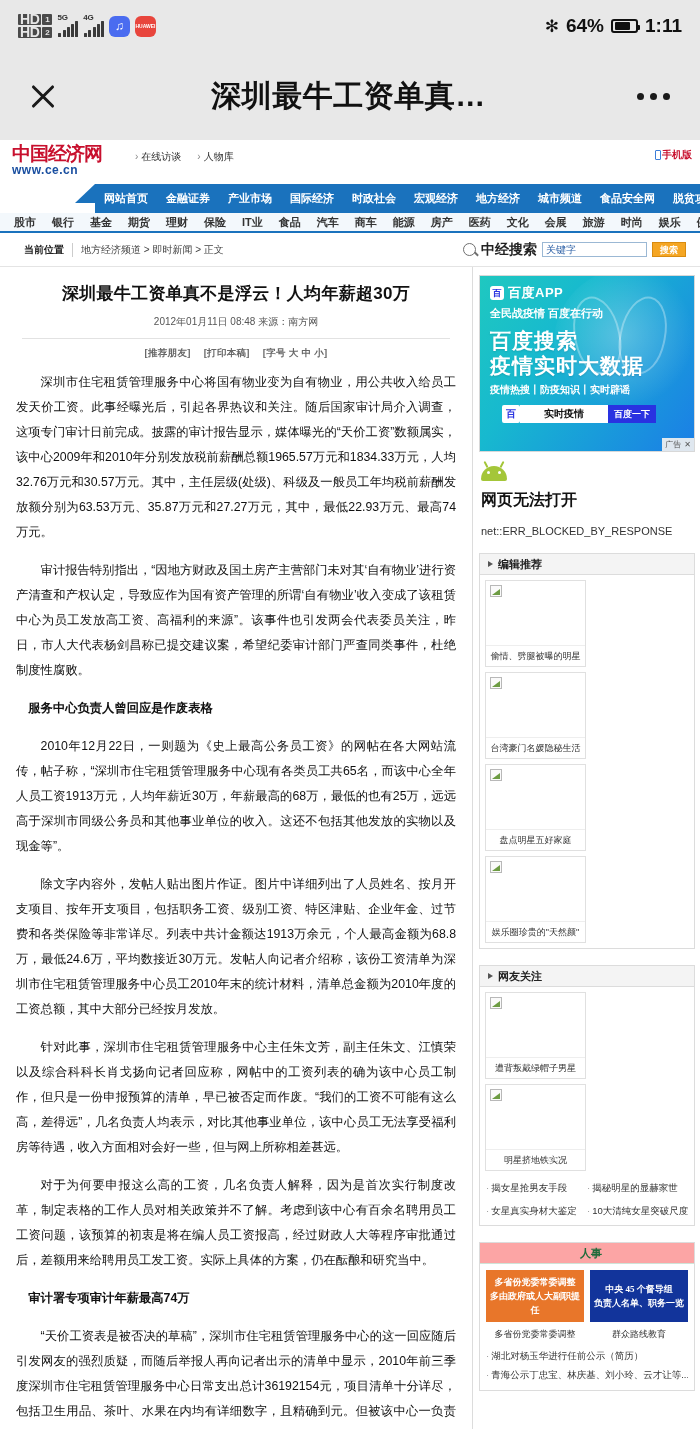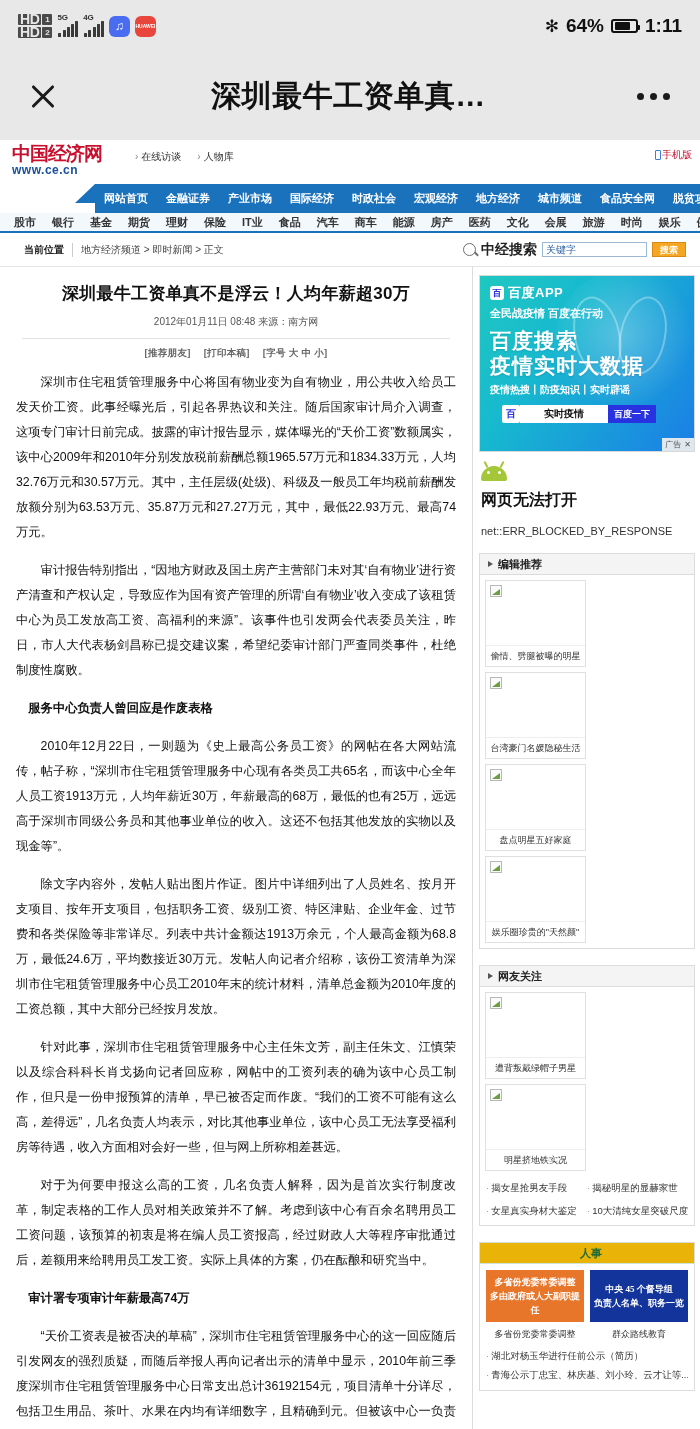--- a/index.html
+++ b/index.html
@@ -93,21 +93,21 @@
   }
   .logo-url {
     font-family:"Liberation Sans", sans-serif; font-weight:bold; font-size:12px; color:#1a4fa0;
     letter-spacing:.5px; line-height:13px;
   }
   .top-links {
     display:flex; gap:16px; font-size:10px; color:#333; padding-top:10px;
   }
   .top-links span::before { content:'›'; color:#888; margin-right:3px; }
   .mobile-link {
-    position:absolute; right:8px; top:8px; font-size:10px; color:#c8102e; font-weight:normal;
+    position:absolute; right:8px; top:8px; font-size:10px; color:#c8102e; font-weight:bold;
     display:flex; align-items:center; gap:1px;
   }
   .mob-ico { width:6px; height:10px; border:1px solid #3b7dd8; border-radius:1px; display:inline-block;}
 
   .nav-main {
     background:#1a72bd; height:29px; display:flex; align-items:center;
     margin-left:95px; position:relative;
   }
   .nav-main::before {
     content:''; position:absolute; left:-20px; top:0; width:0; height:0;
@@ -279,21 +279,21 @@
   }
   .link-list { padding:3px 6px 6px 6px;}
   .link-list div {
     font-size:9.5px; color:#333; line-height:17px; white-space:nowrap; overflow:hidden;
   }
   .link-list div::before { content:'·'; color:#999; margin-right:2px;}
   .two-col-links { display:flex; }
   .two-col-links > div { width:50%; }
 
   .widget-hr { background:#eaf4ef; }
-  .widget-hr .widget-head { background:#eab308; border-bottom:1px solid #cfe4d8; justify-content:center;}
+  .widget-hr .widget-head { background:#fca5a5; border-bottom:1px solid #cfe4d8; justify-content:center;}
   .hr-title { font-size:11px; font-weight:bold; color:#1f6b3a;}
   .banner-pair { display:flex; gap:6px; padding:6px; }
   .hr-banner {
     width:101px; height:52px; display:flex; flex-direction:column; align-items:center;
     justify-content:center; color:#fff; font-size:9px; font-weight:bold;
     font-family:"Liberation Serif", serif; line-height:14px; text-align:center; padding:0 2px;
   }
   .hr-banner.orange { background:#e8762a; }
   .hr-banner.blue   { background:#12349b; }
   .pair-caps { display:flex; gap:6px; padding:0 6px 3px 6px;}

